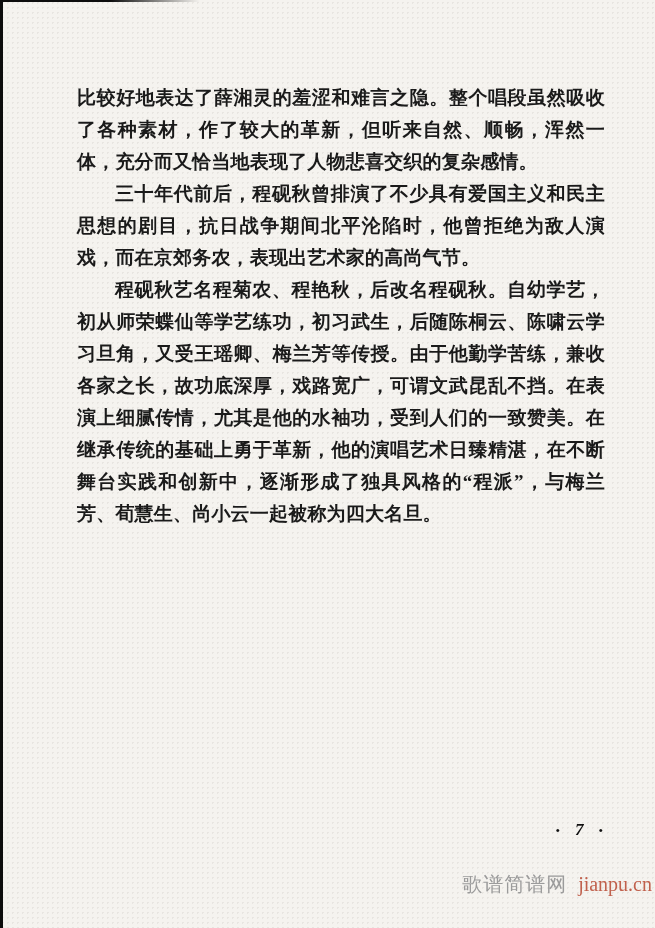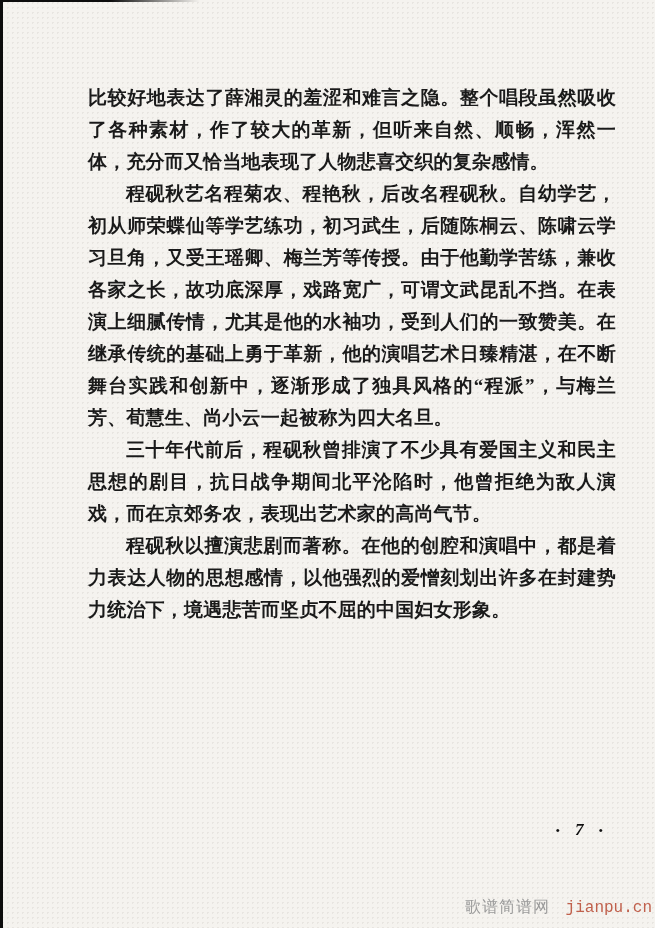--- a/index.html
+++ b/index.html
@@ -28,21 +28,21 @@
   .edge-top {
     position: absolute;
     left: 0; top: 0;
     width: 200px; height: 2px;
     background: linear-gradient(90deg, #0d0d0d 0%, #0d0d0d 55%, rgba(13,13,13,0) 100%);
   }
 
   
   .text-block {
     position: absolute;
-    left: 88px;
+    left: 77px;
     top: 82px;
     width: 528px;
     font-size: 19px;
     line-height: 32px;
     font-weight: 600;
     text-align: justify;
     letter-spacing: 0.2px;
   }
   .text-block p {
     margin: 0;
@@ -68,24 +68,24 @@
   }
   .page-number .num {
     font-style: italic;
     font-weight: bold;
     font-size: 17px;
   }
 
   
   .watermark {
     position: absolute;
-    top: 897px;
+    top: 871px;
     right: 3px;
-    font-family: Liberation Mono, monospace;
-    font-size: 16px;
+    font-family: Liberation Serif, serif;
+    font-size: 20px;
     white-space: nowrap;
   }
   .watermark .wm-name {
     color: #9b9b9b;
     letter-spacing: 1px;
   }
   .watermark .wm-url {
     color: #c0614d;
     margin-left: 6px;
   }
@@ -93,23 +93,22 @@
 </head>
 <body>
 
 <div class="page">
 
   <div class="edge-left"></div>
   <div class="edge-top"></div>
 
   <main class="text-block">
     <p>比较好地表达了薛湘灵的羞涩和难言之隐。整个唱段虽然吸收了各种素材，作了较大的革新，但听来自然、顺畅，浑然一体，充分而又恰当地表现了人物悲喜交织的复杂感情。</p>
+    <p class="indent">三十年代前后，程砚秋曾排演了不少具有爱国主义和民主思想的剧目，抗日战争期间北平沦陷时，他曾拒绝为敌人演戏，而在京郊务农，表现出艺术家的高尚气节。</p>
     <p class="indent">程砚秋艺名程菊农、程艳秋，后改名程砚秋。自幼学艺，初从师荣蝶仙等学艺练功，初习武生，后随陈桐云、陈啸云学习旦角，又受王瑶卿、梅兰芳等传授。由于他勤学苦练，兼收各家之长，故功底深厚，戏路宽广，可谓文武昆乱不挡。在表演上细腻传情，尤其是他的水袖功，受到人们的一致赞美。在继承传统的基础上勇于革新，他的演唱艺术日臻精湛，在不断舞台实践和创新中，逐渐形成了独具风格的“程派”，与梅兰芳、荀慧生、尚小云一起被称为四大名旦。</p>
-    <p class="indent">三十年代前后，程砚秋曾排演了不少具有爱国主义和民主思想的剧目，抗日战争期间北平沦陷时，他曾拒绝为敌人演戏，而在京郊务农，表现出艺术家的高尚气节。</p>
-    <p class="indent">程砚秋以擅演悲剧而著称。在他的创腔和演唱中，都是着力表达人物的思想感情，以他强烈的爱憎刻划出许多在封建势力统治下，境遇悲苦而坚贞不屈的中国妇女形象。</p>
   </main>
 
   <div class="page-number">
     <span class="dot">•</span>
     <span class="num">7</span>
     <span class="dot">•</span>
   </div>
 
   <div class="watermark">
     <span class="wm-name">歌谱简谱网</span>

